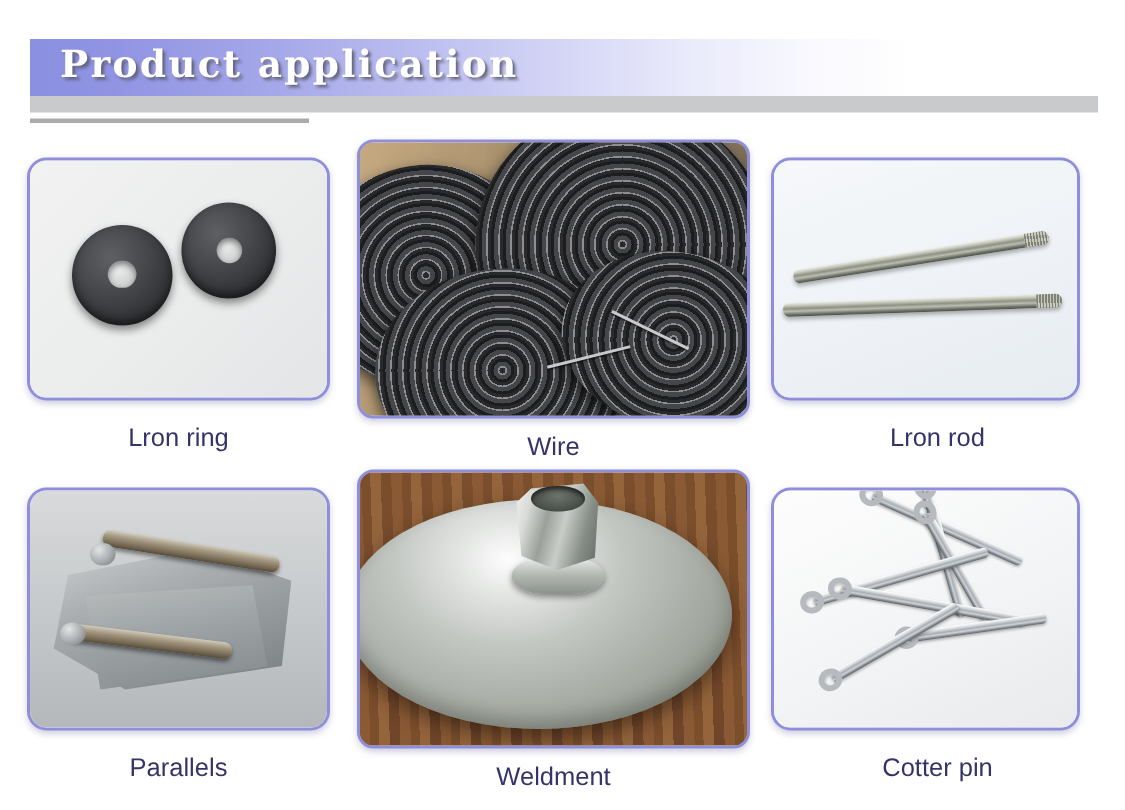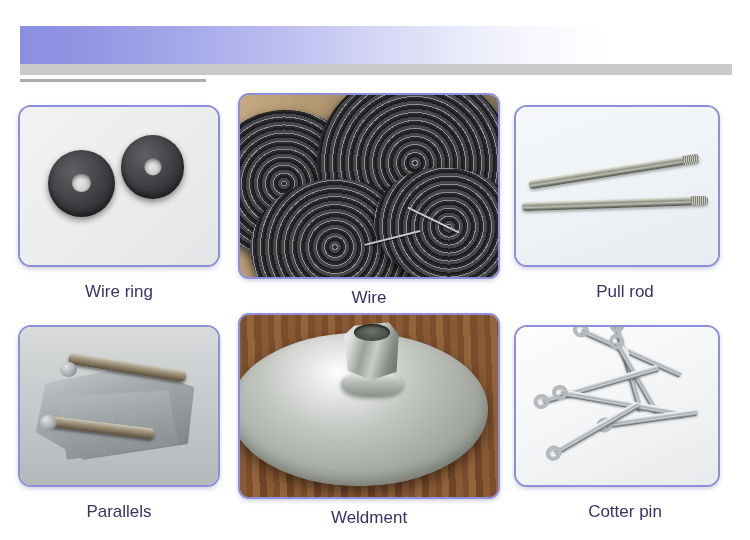--- a/index.html
+++ b/index.html
@@ -346,36 +346,37 @@
   .p-4 { left: 16%; top: 62%; width: 48%; transform: rotate(-30deg); }
   .p-5 { left: 34%; top: 24%; width: 44%; transform: rotate(74deg); }
   .p-6 { left: 40%; top: 30%; width: 40%; transform: rotate(60deg); }
   .p-7 { left: 44%; top: 56%; width: 46%; transform: rotate(-8deg); }
 </style>
 </head>
 <body>
 
 <div class="header-block">
   <div class="title-bar"></div>
+  <div class="title-text">Product  application</div>
   <div class="rule-thick"></div>
   <div class="rule-thin"></div>
 </div>
 
 <div class="grid">
 
   <div class="row">
 
     <div class="cell cell-0">
       <div class="card side">
         <div class="scene scene-rings">
           <div class="washer washer-a"></div>
           <div class="washer washer-b"></div>
         </div>
       </div>
-      <div class="caption">Wire ring</div>
+      <div class="caption">Lron ring</div>
     </div>
 
     <div class="cell cell-1">
       <div class="card center">
         <div class="scene scene-wire">
           <div class="boxes"></div>
           <div class="coil coil-1"></div>
           <div class="coil coil-2"></div>
           <div class="coil coil-3"></div>
           <div class="coil coil-4"></div>
@@ -386,21 +387,21 @@
       <div class="caption">Wire</div>
     </div>
 
     <div class="cell cell-2">
       <div class="card side">
         <div class="scene scene-rods">
           <div class="rod rod-1"></div>
           <div class="rod rod-2"></div>
         </div>
       </div>
-      <div class="caption">Pull rod</div>
+      <div class="caption">Lron rod</div>
     </div>
 
   </div>
 
   <div class="row">
 
     <div class="cell cell-0">
       <div class="card side">
         <div class="scene scene-weld">
           <div class="weld-body"></div>

